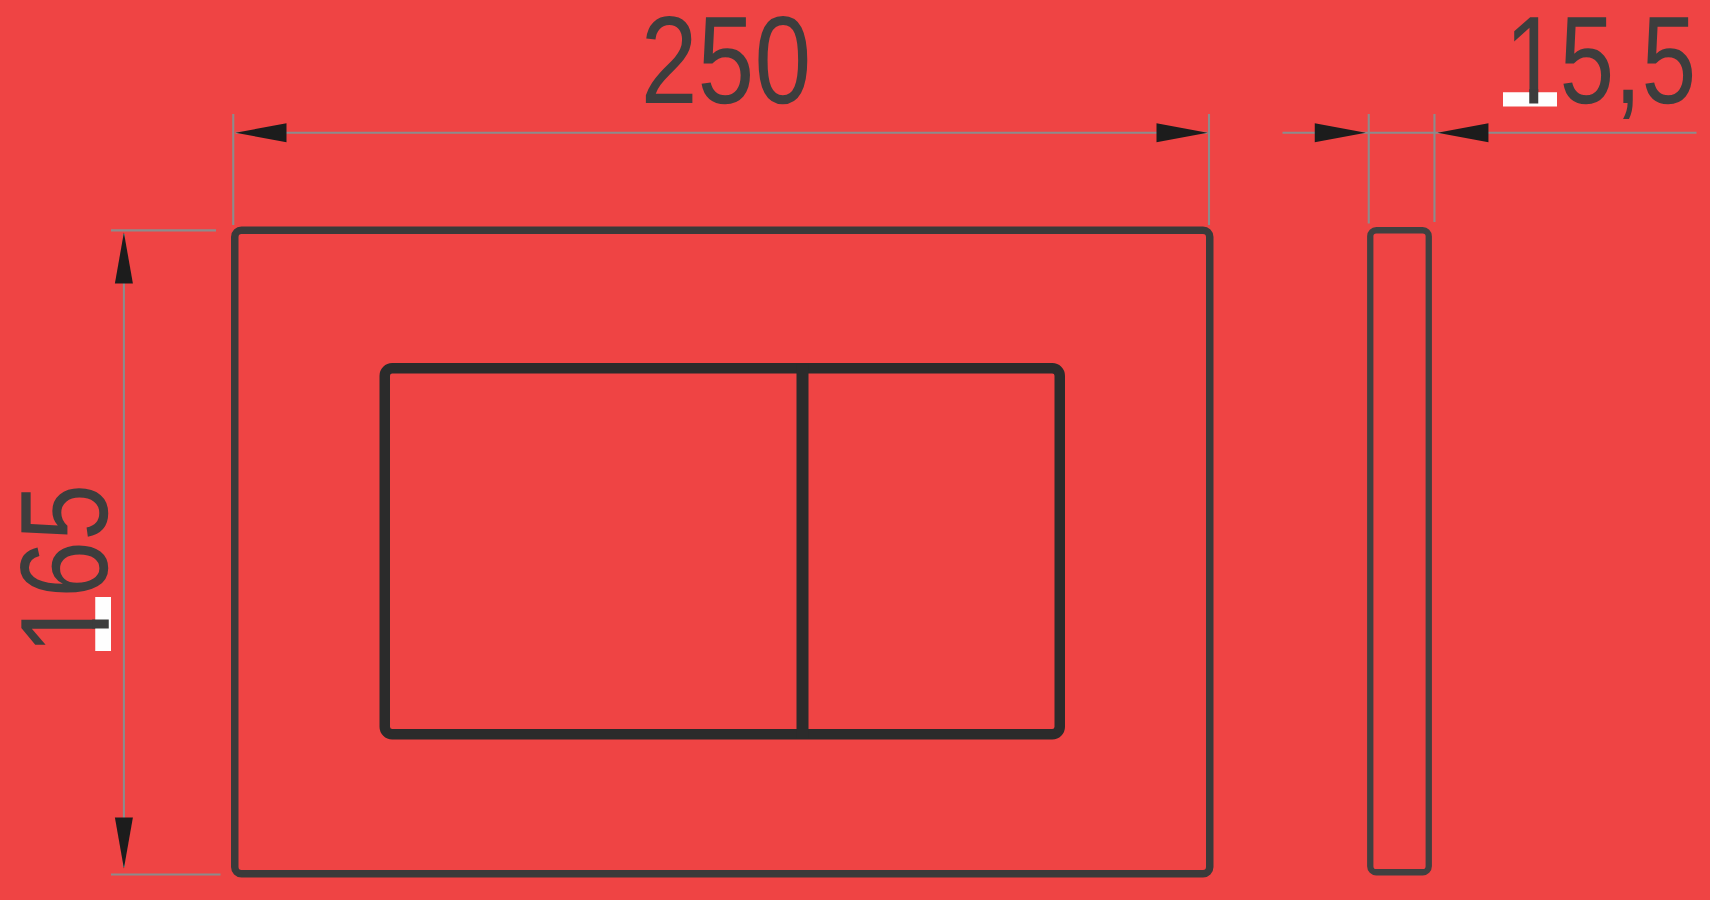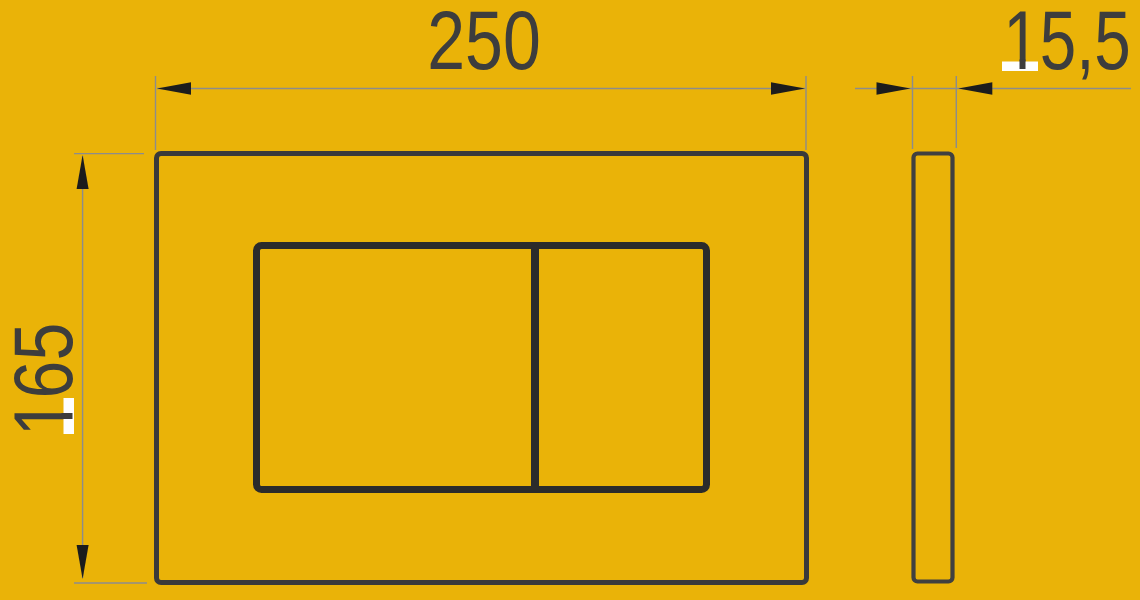--- a/index.html
+++ b/index.html
@@ -1,16 +1,16 @@
 <!DOCTYPE html>
 <html><head>
 <meta charset="utf-8">
 <style>
   html,body{margin:0;padding:0;background:#ffffff;}
-  .wrap{width:1140px;height:600px;position:relative;overflow:hidden;background:#eab308;}
+  .wrap{width:1140px;height:600px;position:relative;overflow:hidden;background:#ef4444;}
   svg{display:block;}
   text{font-family:"Liberation Sans", sans-serif;fill:#3d3d3d;}
 </style>
 </head>
 <body>
 
 <div class="wrap">
 <svg width="1140" height="600" viewBox="0 0 1140 600">
 
   <rect x="156.5" y="153.5" width="650" height="429" rx="4.5" ry="4.5" fill="none" stroke="#3a3a3a" stroke-width="5"></rect>

